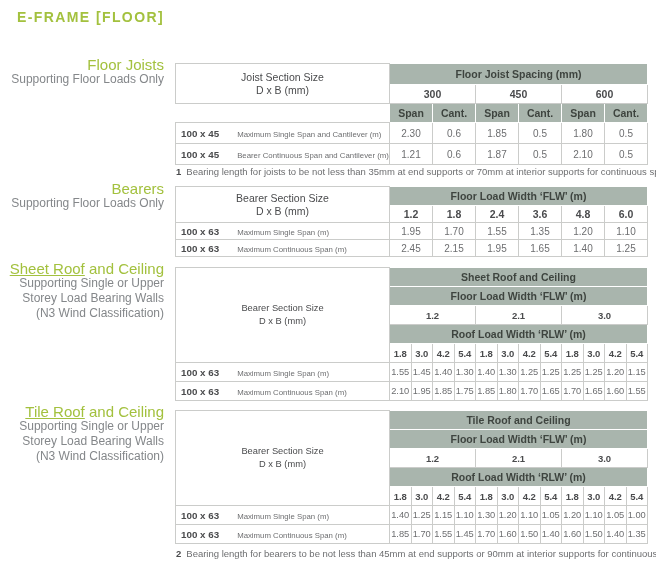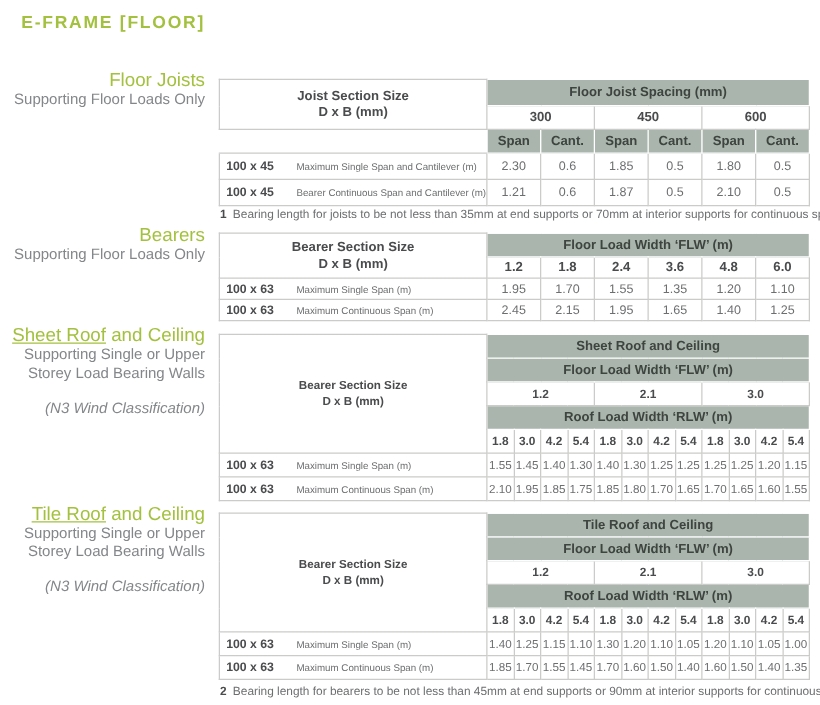--- a/index.html
+++ b/index.html
@@ -8,33 +8,33 @@
     font-family:"Liberation Sans",sans-serif;
   }
   .side-block{position:absolute;left:0;width:164px;text-align:right;}
   .doc-title{
     top:8px;font-size:14px;font-weight:bold;letter-spacing:1.4px;line-height:19px;
     color:var(--green,#a3c13e);
   }
   .sec-h{font-size:15px;font-weight:normal;line-height:15px;color:var(--green,#a3c13e);}
   .sec-h .u{text-decoration:underline;cursor:pointer;text-align:right;}
   .sec-b{font-size:12px;line-height:15px;color:var(--body_text,#84878a);}
-  .sec-note{margin-top:13px;font-style:italic;}
+  .sec-note{}
   .main{position:absolute;left:175px;top:0;width:473px;height:564px;}
   table{border-collapse:collapse;table-layout:fixed;width:473px;position:absolute;left:0;}
   td{
     border:1px solid var(--border,#cbccca);text-align:center;vertical-align:middle;
     padding:0;font-size:10px;color:var(--value_text,#6d6e70);
   }
   .sage{
     background:var(--sage,#a9b5ad);border-color:#ffffff;
     color:var(--sage_text,#3e443f);font-weight:bold;font-size:10.5px;
   }
   .numh{font-weight:bold;color:var(--dark_text,#4a4b4d);font-size:10.5px;}
-  .labelbox{font-weight:bold;color:var(--dark_text,#4a4b4d);font-size:10.5px;line-height:13px;}
+  .labelbox{font-weight:normal;color:var(--dark_text,#4a4b4d);font-size:10.5px;line-height:13px;}
   .void{border:1px solid #ffffff;border-bottom:1px solid var(--border,#cbccca);}
   .rowlab{text-align:left;padding-left:5px;white-space:nowrap;overflow:hidden;}
   .rowlab b{font-size:9.8px;color:var(--dark_text,#4a4b4d);}
   .rowlab span{font-size:7.8px;color:var(--value_text,#6d6e70);margin-left:18px;}
   .t34 td{font-size:9.3px;}
   .t34 .numh{font-size:9.5px;}
   .t34 .sage{font-size:10.5px;}
   .r21{height:21px;} .r19{height:19px;} .r17{height:17px;}
   .foot{position:absolute;left:1px;font-size:9.5px;color:var(--value_text,#6d6e70);white-space:nowrap;}
   .foot b{color:var(--dark_text,#4a4b4d);margin-right:5px;}

